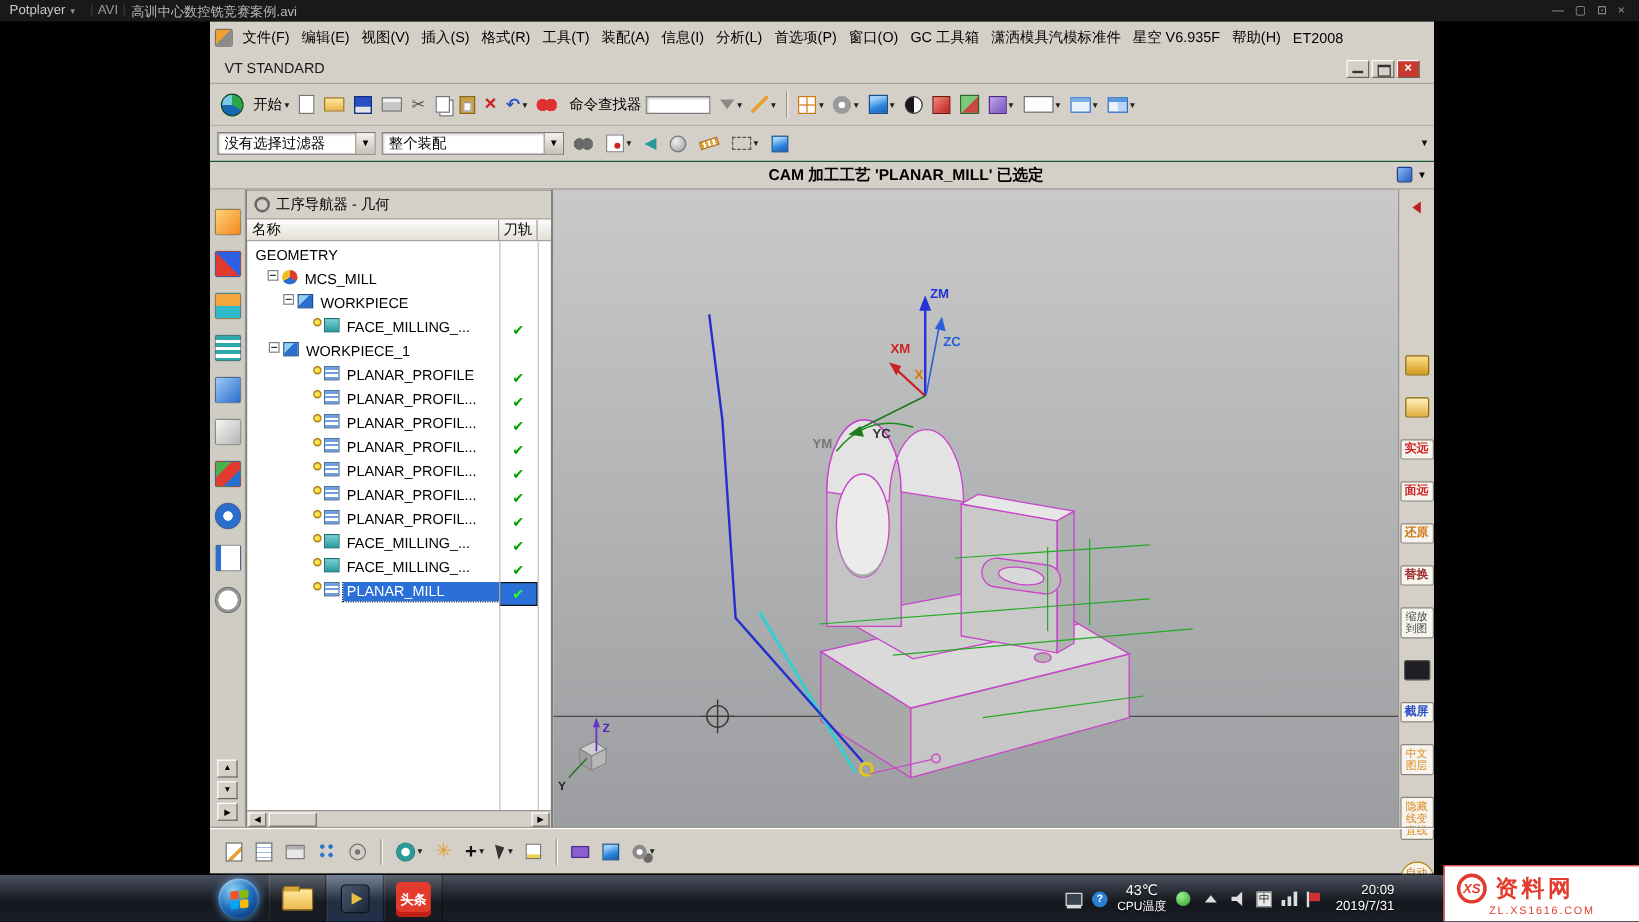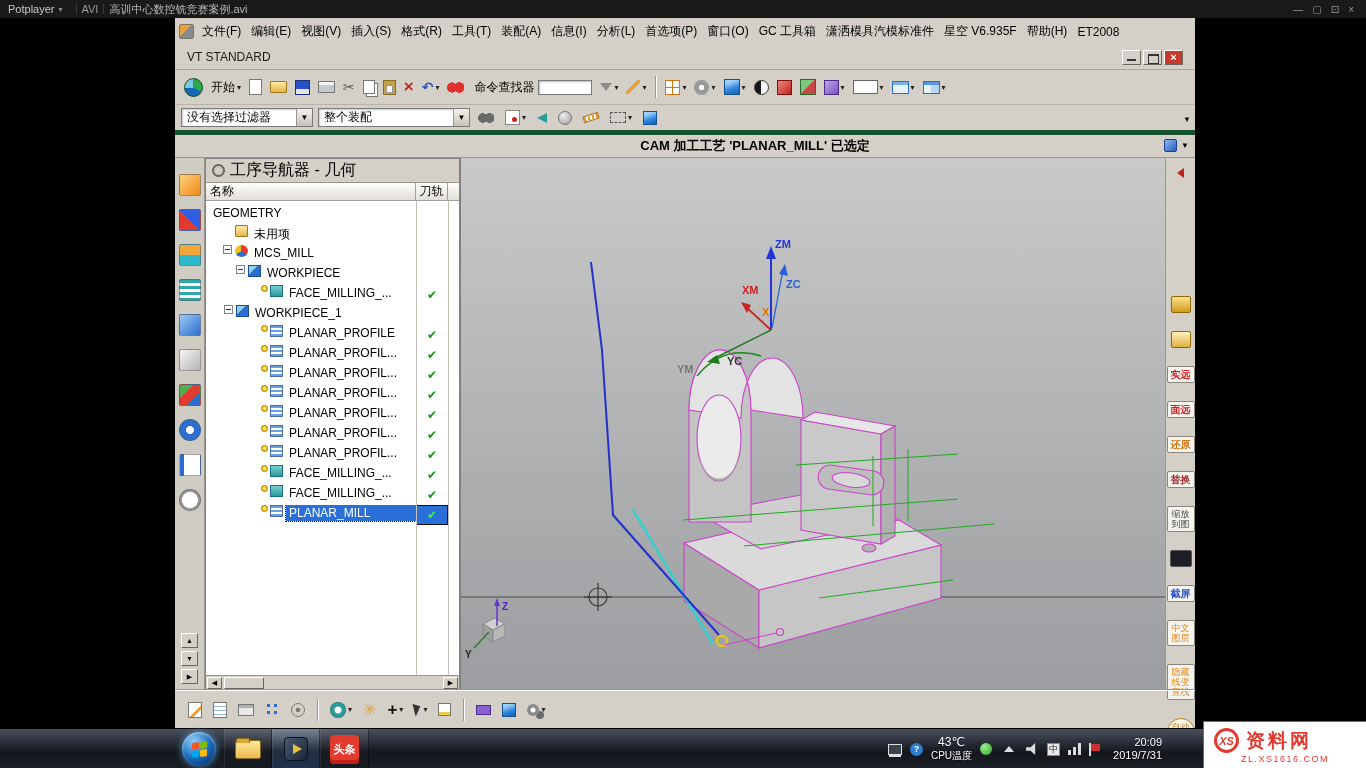--- a/index.html
+++ b/index.html
@@ -38,21 +38,21 @@
   position:relative;display:flex;align-items:center;justify-content:center;font-size:9px;line-height:9px}
 .winbtn.min::after{content:"";position:absolute;left:4px;right:4px;bottom:3px;height:2px;background:#333}
 .winbtn.rest::after{content:"";position:absolute;left:4px;top:3px;width:9px;height:7px;border:1px solid #333;
   border-top-width:2px;background:#d4d0c8}
 .winbtn.close{background:#c8392e;color:#fff;font-weight:bold;font-size:11px}
 
 
 .nx-tb1{position:absolute;left:0;top:52px;width:100%;height:35px;display:flex;align-items:center;gap:2px;
   padding:0 6px;border-bottom:1px solid #b8b4ac;overflow:hidden}
 .nx-tb2{position:absolute;left:0;top:87px;width:100%;height:30px;display:flex;align-items:center;gap:5px;
-  padding:0 6px;border-bottom:5px solid #14532d;overflow:hidden}
+  padding:0 6px;border-bottom:1px solid #14532d;overflow:hidden}
 .tbtn{display:inline-flex;align-items:center;gap:2px;padding:2px 3px;flex:none}
 .dd{font-size:8px;color:#222}
 .vsep{width:1px;height:22px;background:#9a968e;box-shadow:1px 0 0 #fff;margin:0 4px;flex:none}
 .tb-text{font-size:12px}
 .ic{display:inline-block;flex:none}
 .k-nxlogo{width:19px;height:19px;border-radius:50%;background:conic-gradient(#2aa84a 0 120deg,#1668b5 0 270deg,#7ac8e8 0);border:1px solid #0d4a20}
 .k-doc{width:13px;height:16px;background:#fff;border:1px solid #777}
 .k-folder{width:17px;height:12px;background:linear-gradient(#ffe9a0,#e8b64c);border:1px solid #a07820;border-radius:1px}
 .k-save{width:15px;height:15px;background:#2a50c8;border:1px solid #14307a;box-shadow:inset 0 -5px 0 #e4e4e4}
 .k-print{width:17px;height:12px;background:#c8c8c8;border:1px solid #777;box-shadow:inset 0 3px 0 #f4f4f4}
@@ -115,21 +115,21 @@
 .t-doc{background:linear-gradient(90deg,#2a6fd0 22%,#fff 22%)}
 .t-clock{background:radial-gradient(#fff 55%,#9a9a9a 58%);border-radius:50%}
 .tab-arrows{margin-top:auto;display:flex;flex-direction:column;gap:3px}
 .tab-arrow{width:17px;height:15px;background:#d4d0c8;border:1px solid;border-color:#fff #6a665e #6a665e #fff;
   font-size:7px;display:flex;align-items:center;justify-content:center}
 
 
 .navpanel{position:absolute;left:30px;top:0;width:255px;height:100%;background:#fff;border:1px solid #808080}
 .nav-title{height:24px;background:#d4d0c8;display:flex;align-items:center;gap:5px;padding:0 6px;border-bottom:1px solid #9a968e}
 .nav-title-icon{width:13px;height:13px;border-radius:50%;border:2px solid #666;box-shadow:inset 0 0 0 2px #cfcbc3;flex:none}
-.nav-title-text{font-size:16px}
+.nav-title-text{font-size:12px}
 .nav-cols{height:18px;display:flex;background:linear-gradient(#fdfdfb,#e2dfd6);border-bottom:1px solid #a0a0a0;font-size:12px}
 .col-name{width:210px;padding-left:4px;border-right:1px solid #a0a0a0}
 .col-tool{width:32px;text-align:center;border-right:1px solid #a0a0a0}
 .col-rest{flex:1}
 .nav-tree{position:absolute;top:42px;left:0;right:0;bottom:14px;overflow:hidden;padding-top:4px}
 .nav-tree::before{content:"";position:absolute;left:210px;top:0;bottom:0;width:1px;background:#c4c1b9}
 .nav-tree::after{content:"";position:absolute;left:242px;top:0;bottom:0;width:1px;background:#c4c1b9}
 .trow{height:20px;display:flex;align-items:center;font-size:12px;white-space:nowrap}
 .lbl-cell{flex:0 0 210px;display:flex;align-items:flex-start;overflow:hidden;height:100%}
 .tlabel{padding:1px 3px;flex:0 1 auto;overflow:hidden;text-overflow:ellipsis}
@@ -454,27 +454,20 @@
             <span class="col-rest"></span>
           </div>
           <div class="nav-tree">
               <div class="trow">
                 <span class="lbl-cell" style="padding-left:4px">
                   <span class="tlabel">GEOMETRY</span>
                 </span>
                 <span class="chk-cell"></span>
               </div>
               <div class="trow">
-                <span class="lbl-cell" style="padding-left:29px">
-                  <span class="tico folder"></span>
-                  <span class="tlabel">未用项</span>
-                </span>
-                <span class="chk-cell"></span>
-              </div>
-              <div class="trow">
                 <span class="lbl-cell" style="padding-left:17px">
                   <span class="exp"></span>
                   <span class="tico mcs"></span>
                   <span class="tlabel">MCS_MILL</span>
                 </span>
                 <span class="chk-cell"></span>
               </div>
               <div class="trow">
                 <span class="lbl-cell" style="padding-left:30px">
                   <span class="exp"></span>

